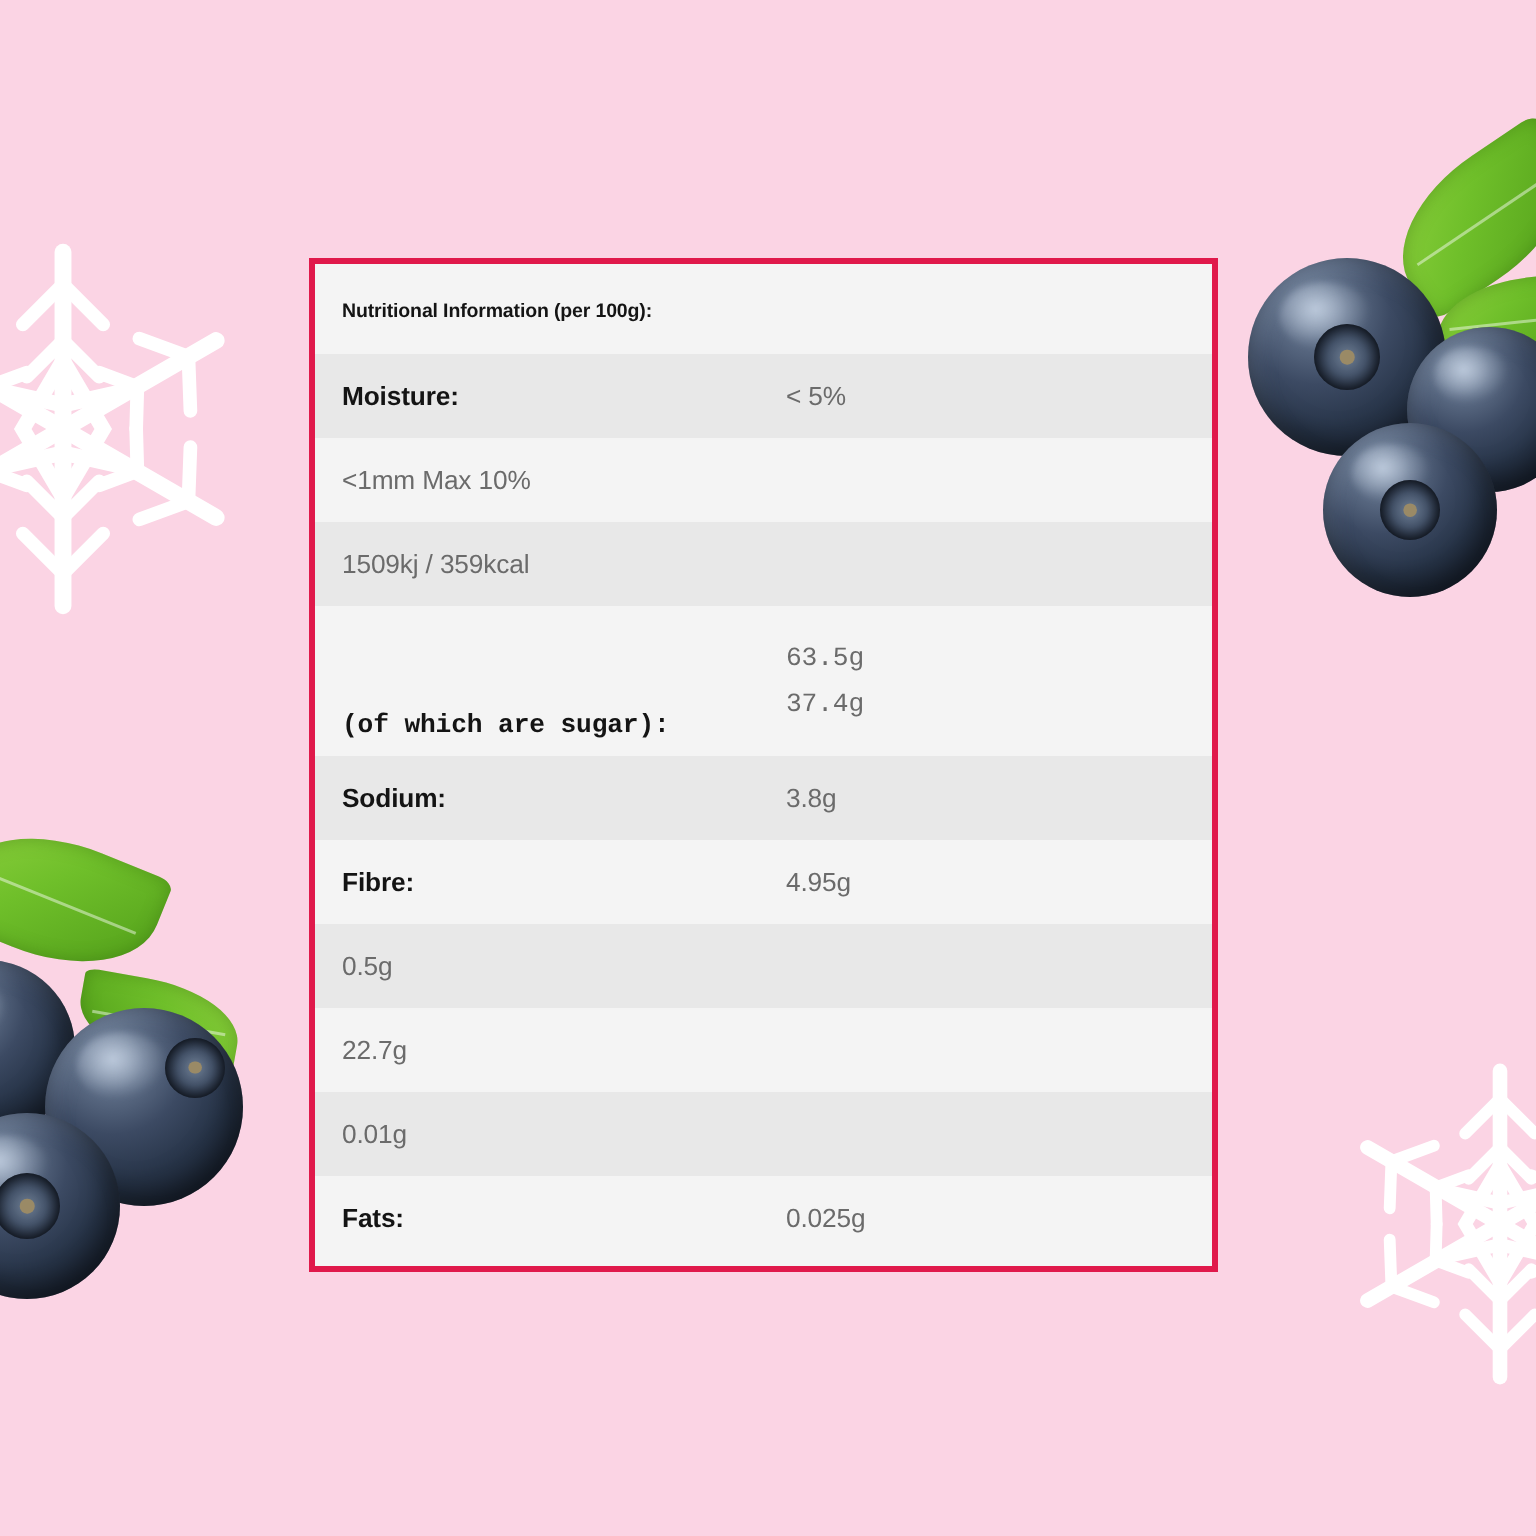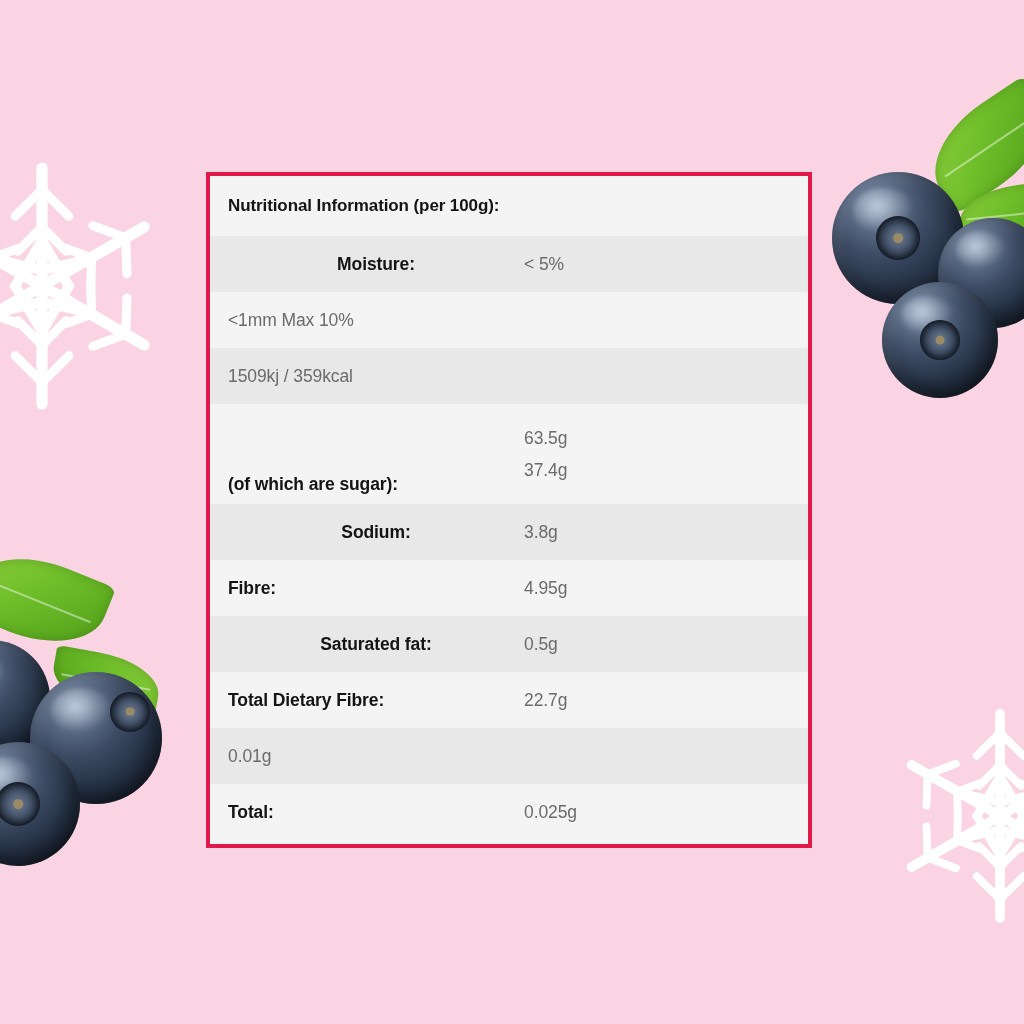--- a/index.html
+++ b/index.html
@@ -64,40 +64,40 @@
     overflow:hidden;
   }
   .table{display:block;width:100%;height:100%;background:#f4f4f4;}
 
   .row{
     display:flex;align-items:center;
     padding:0 18px;
     box-sizing:border-box;
     height:56px;
   }
-  .row.odd{background:#e8e8e8;text-align:center;}
+  .row.odd{background:#e8e8e8;}
   .row.even{background:#f4f4f4;}
 
   .row-title{height:60px;}
   .row-tall{height:100px;align-items:stretch;padding-top:12px;padding-bottom:12px;}
 
   .label{
     font-weight:bold;font-size:17.5px;color:#141414;
     letter-spacing:-0.1px;
     flex:0 0 296px;
   }
   .value{
     font-size:17.5px;color:#6b6b6b;font-weight:normal;
     letter-spacing:-0.1px;
   }
   .title-text{
-    font-weight:bold;font-size:17px;color:#141414;letter-spacing:-0.1px;
-  }
-
-  .stack{display:flex;flex-direction:column;justify-content:center;gap:11px;}
+    font-weight:bold;font-size:13px;color:#141414;letter-spacing:-0.1px;
+  }
+
+  .stack{display:flex;flex-direction:column;justify-content:center;gap:11px;font-family:Liberation Mono, monospace;}
   .stack.labels{flex:0 0 296px;gap:40px;}
 </style>
 </head>
 <body>
 
 <div class="decor snowflake" id="snowflake-left">
   <svg viewBox="0 0 100 100" width="268" height="268" aria-hidden="true">
     <g stroke="#ffffff" stroke-width="4.2" stroke-linecap="round" fill="none">
       <g>
         <line x1="50" y1="6" x2="50" y2="94"></line>
@@ -259,32 +259,30 @@
       <span class="label">Sodium:</span>
       <span class="value">3.8g</span>
     </div>
 
     <div class="row even">
       <span class="label">Fibre:</span>
       <span class="value">4.95g</span>
     </div>
 
     <div class="row odd">
-      <span class="label">Saturated fat:</span>
       <span class="value">0.5g</span>
     </div>
 
     <div class="row even">
-      <span class="label">Total Dietary Fibre:</span>
       <span class="value">22.7g</span>
     </div>
 
     <div class="row odd">
       <span class="value">0.01g</span>
     </div>
 
     <div class="row even">
-      <span class="label">Total:</span>
+      <span class="label">Fats:</span>
       <span class="value">0.025g</span>
     </div>
 
   </div>
 </div>
 
 </body></html>

